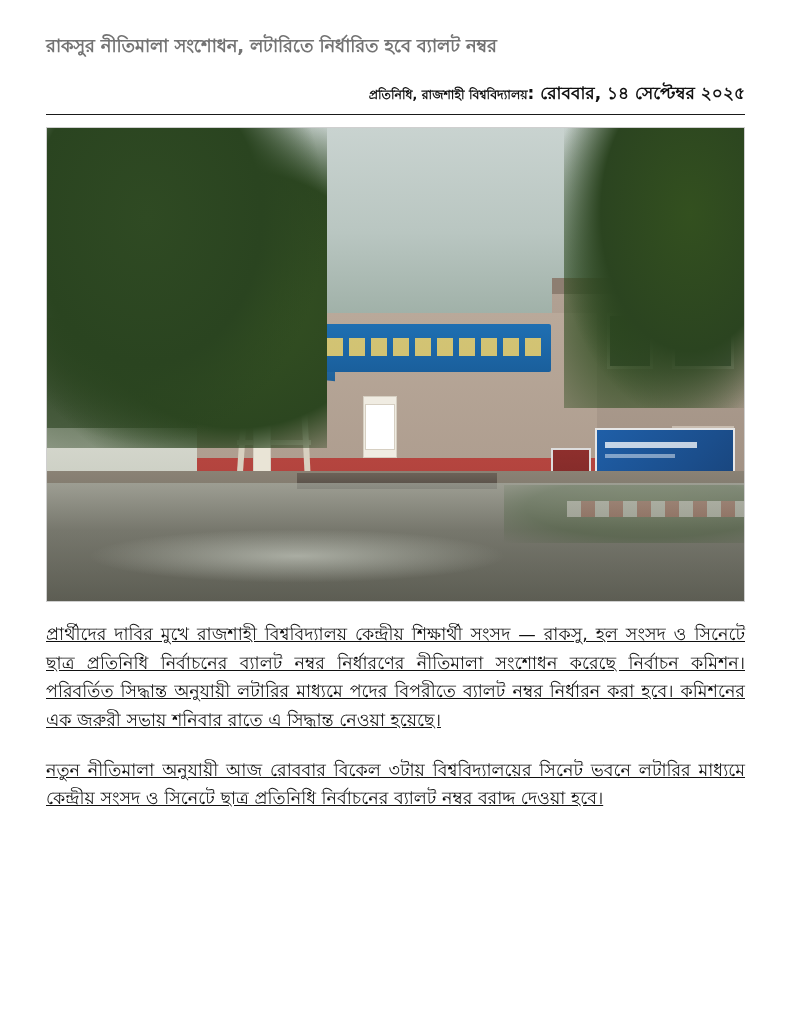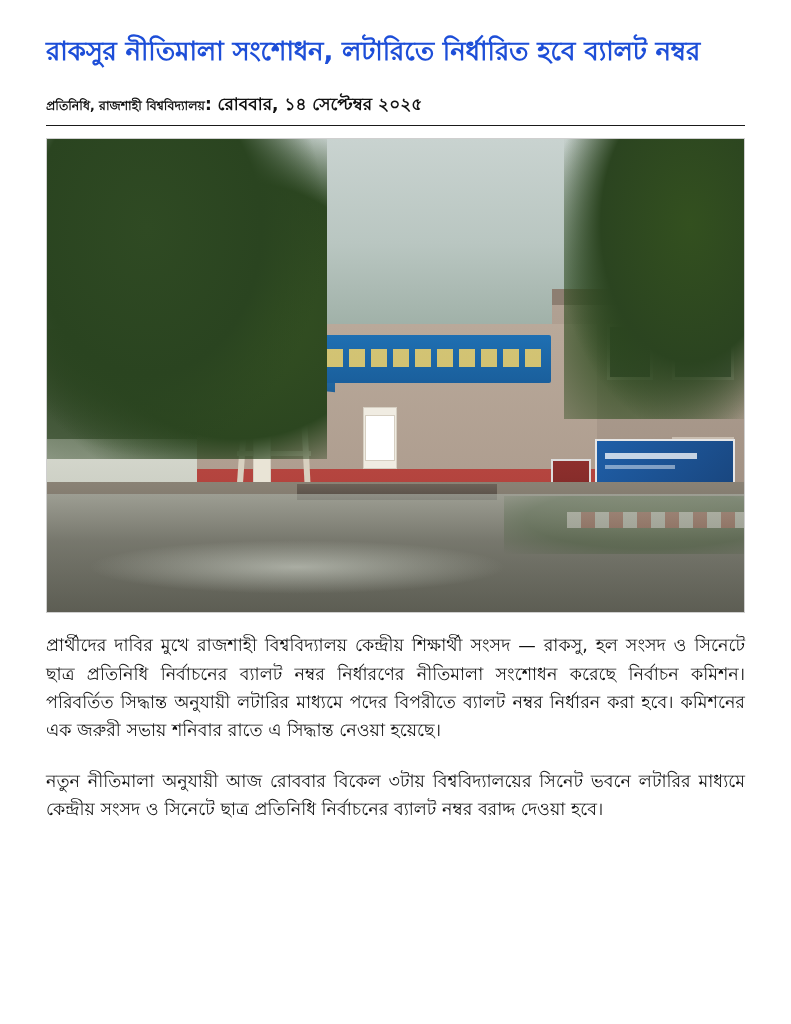--- a/index.html
+++ b/index.html
@@ -19,31 +19,31 @@
     position: relative;
     width: 791px;
     height: 1024px;
     box-sizing: border-box;
     padding: 34px 46px 10px 46px;
     background: #ffffff;
   }
   .headline {
     font-family: "DejaVu Sans", sans-serif;
     font-weight: bold;
-    font-size: 26px;
+    font-size: 18px;
     line-height: 1.36;
-    color: #1d4ed8;
+    color: #737373;
     letter-spacing: -0.2px;
     margin: 0 0 22px 0;
     padding: 0 4px 0 0;
   }
   .byline-row {
     display: flex;
     align-items: baseline;
-    justify-content: flex-start;
+    justify-content: flex-end;
     border-bottom: 1.5px solid #1a1a1a;
     padding-bottom: 6px;
     margin-bottom: 0;
   }
   .byline {
     font-family: "DejaVu Sans", sans-serif;
     font-weight: bold;
     font-size: 12.5px;
     color: #111111;
   }
@@ -240,21 +240,21 @@
   }
   .body-text {
     margin-top: 18px;
     font-family: "DejaVu Sans", sans-serif;
     font-size: 17.5px;
     line-height: 1.62;
     color: #111111;
     text-align: justify;
     text-justify: inter-word;
   }
-  .body-text p { margin: 0 0 22px 0; }
+  .body-text p { margin: 0 0 22px 0; text-decoration: underline; }
   .body-text p:last-child { margin-bottom: 2px; }
 </style>
 </head>
 <body>
 
 <div class="page">
 
   <h1 class="headline">রাকসুর নীতিমালা সংশোধন, লটারিতে নির্ধারিত হবে ব্যালট নম্বর</h1>
 
   <div class="byline-row">

